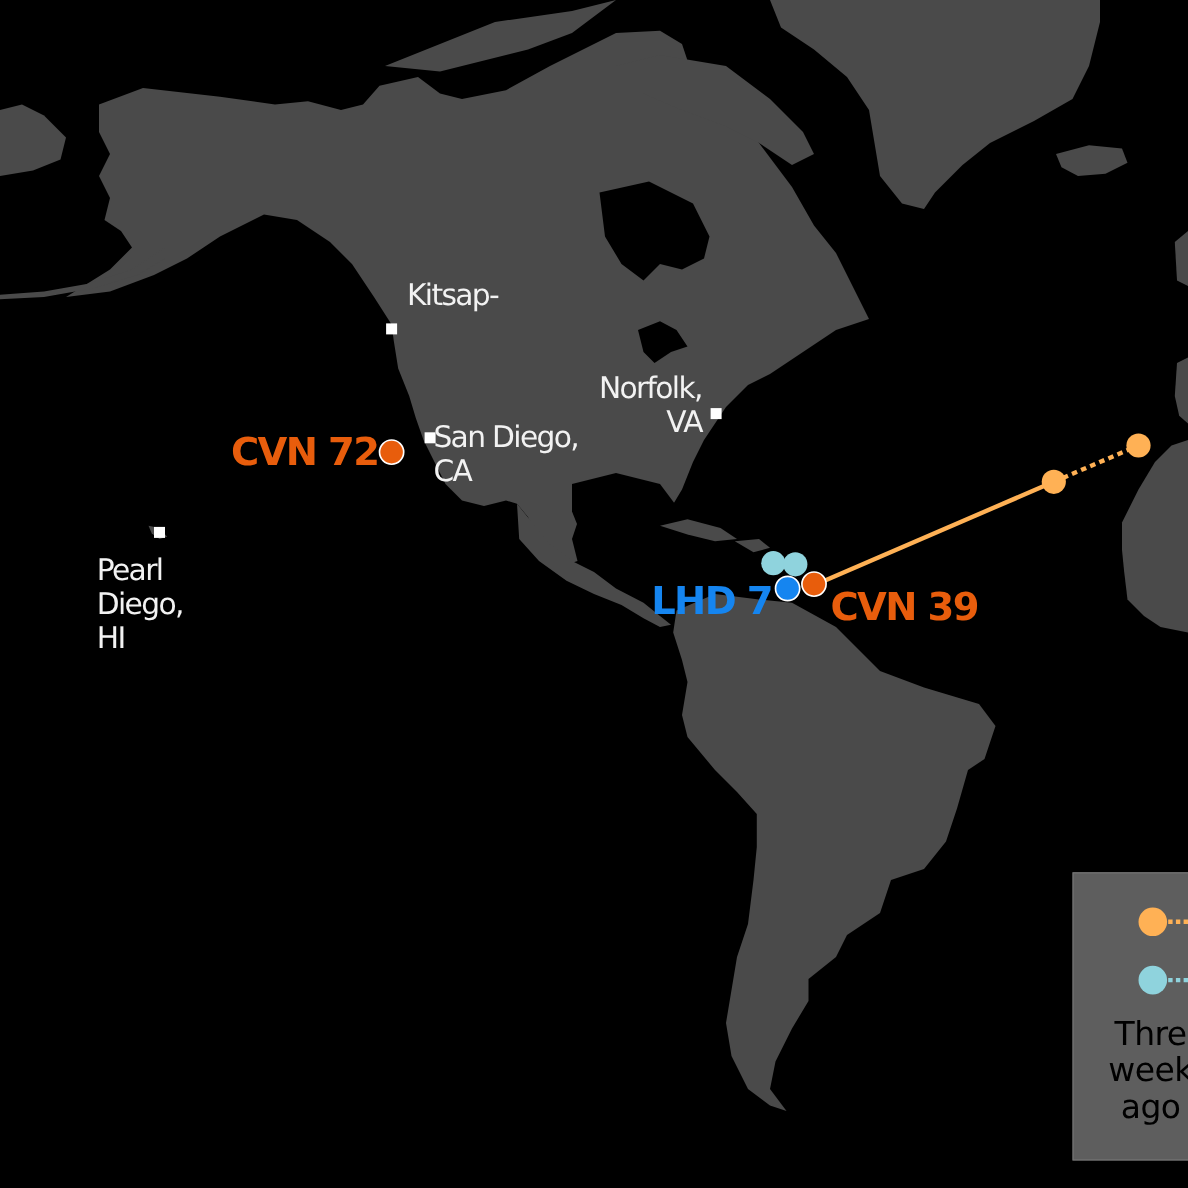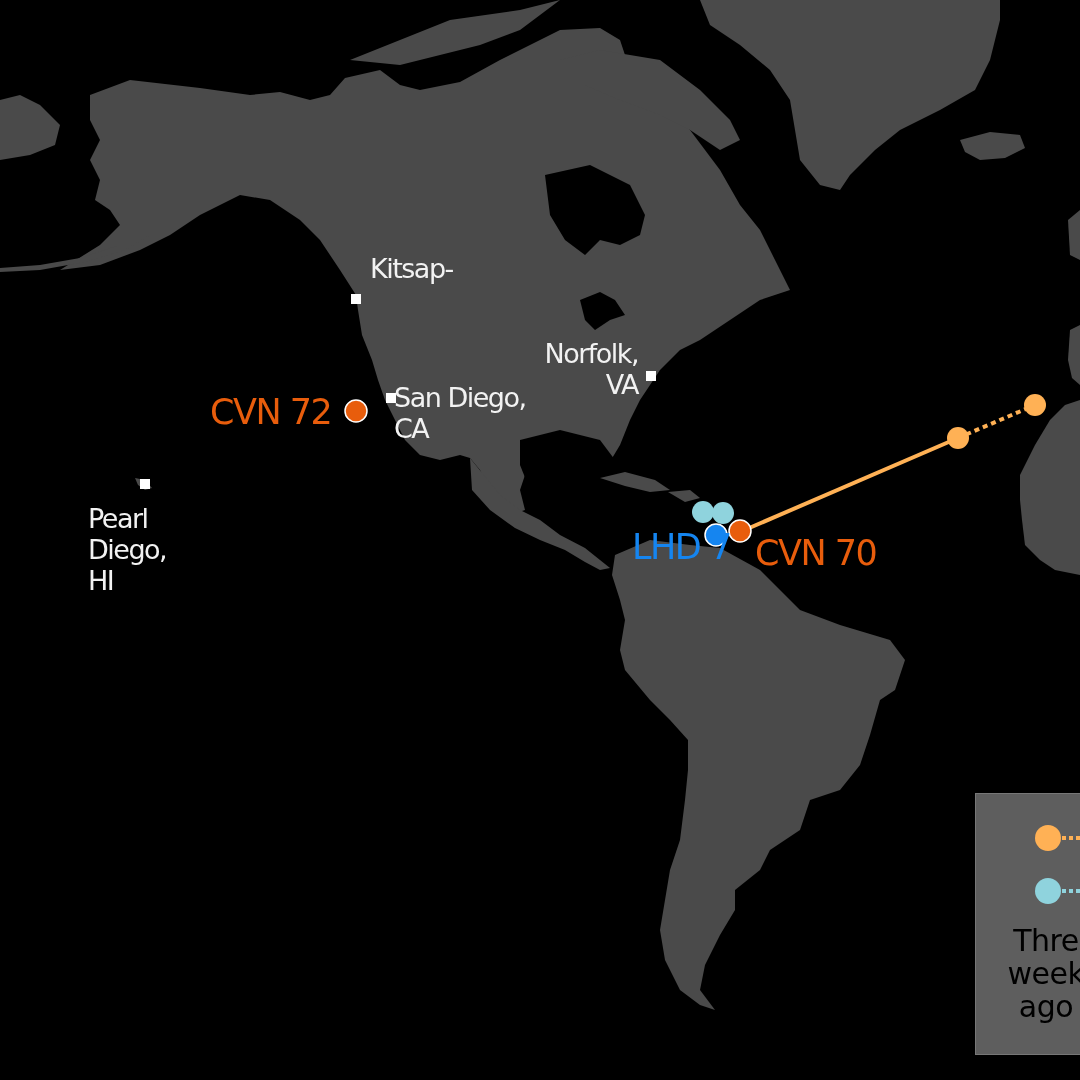--- a/index.html
+++ b/index.html
@@ -3,21 +3,21 @@
 <meta charset="utf-8">
 <style>
   html, body { margin:0; padding:0; background:#000; }
   body { width:1080px; height:1080px; position:relative; overflow:hidden; font-family:"DejaVu Sans", sans-serif; }
   svg.map { position:absolute; left:0; top:0; width:1080px; height:1080px; }
   .land { fill:#4a4a4a; }
   .lake { fill:#000; }
   .label { position:absolute; color:#f2f2f2; font-family:"DejaVu Sans", sans-serif; font-size:27px; line-height:31px; letter-spacing:-1.5px; white-space:nowrap; }
   .label.center { text-align:left; }
   .label.right { text-align:right; }
-  .ship { position:absolute; font-size:35px; font-weight:normal; letter-spacing:-1.5px; white-space:nowrap; line-height:40px; }
+  .ship { position:absolute; font-size:35px; font-weight:bold; letter-spacing:-1.5px; white-space:nowrap; line-height:40px; }
   .sq { position:absolute; width:10px; height:10px; background:#fff; }
   .legend { position:absolute; left:975px; top:793px; width:120px; height:260px; background:#5e5e5e; border:1px solid #777; }
   .legend-text { position:absolute; left:10px; top:130px; width:120px; color:#000; font-size:30px; line-height:33px; text-align:center; letter-spacing:-0.5px; }
 </style>
 </head>
 <body>
 
 <svg class="map" viewBox="0 0 1080 1080">
 
   <path class="land" d="
@@ -84,22 +84,22 @@
   <div>Norfolk,</div>
   <div>VA</div>
 </div>
 <div class="label center" style="left:88px;top:503px;width:110px;">
   <div>Pearl</div>
   <div>Diego,</div>
   <div>HI</div>
 </div>
 
 <div class="ship" style="left:210px;top:392px;color:#e85d0c;">CVN 72</div>
-<div class="ship" style="left:755px;top:533px;color:#e85d0c;">CVN 70</div>
-<div class="ship" style="left:592px;top:527px;color:#1585f0;margin-left:40px;">LHD 7</div>
+<div class="ship" style="left:755px;top:533px;color:#e85d0c;">CVN 39</div>
+<div class="ship" style="left:592px;top:527px;color:#1585f0;">LHD 7</div>
 
 <div class="legend">
   <svg style="position:absolute;left:0;top:0;" width="120" height="120">
     <circle cx="72" cy="44" r="13" fill="#ffb155"></circle>
     <line x1="86" y1="44" x2="120" y2="44" stroke="#ffb155" stroke-width="4" stroke-dasharray="4,3"></line>
     <circle cx="72" cy="97" r="13" fill="#8fd3dd"></circle>
     <line x1="86" y1="97" x2="120" y2="97" stroke="#8fd3dd" stroke-width="4" stroke-dasharray="4,3"></line>
   </svg>
   <div class="legend-text">
     <div>Thre</div>

